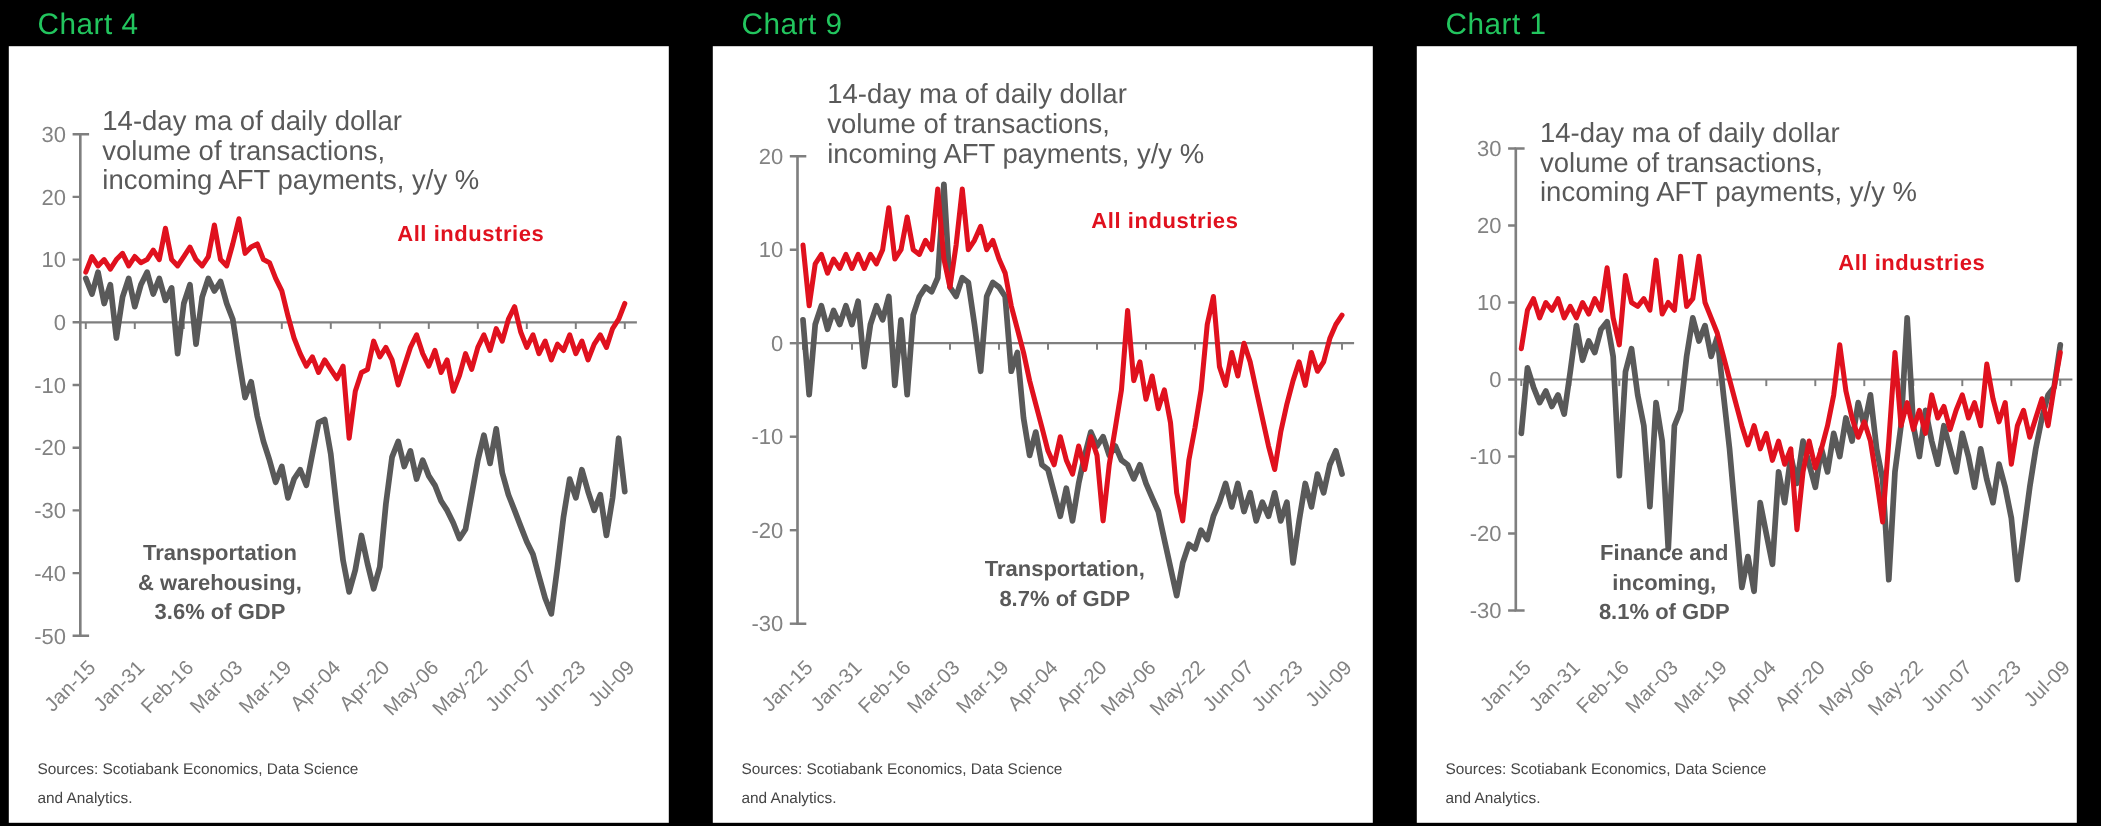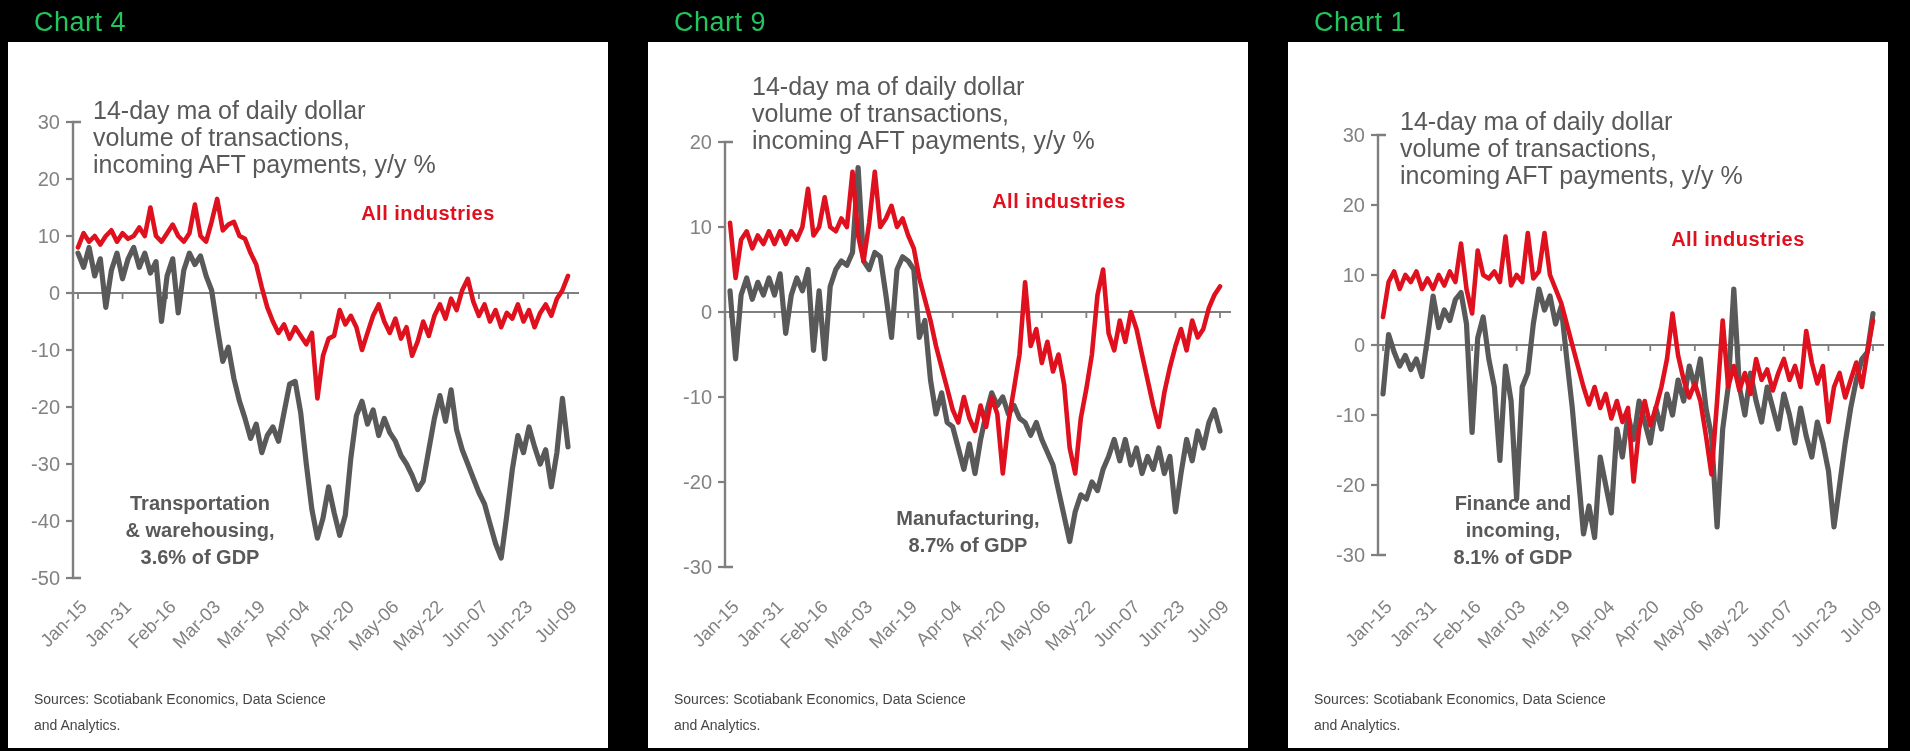--- a/index.html
+++ b/index.html
@@ -134,21 +134,21 @@
       <polyline points="82.0,248.8 87.6,316.8 93.1,253.0 98.7,236.0 104.3,257.3 109.8,240.3 115.4,253.0 121.0,236.0 126.5,253.0 132.1,231.8 137.7,291.3 143.3,253.0 148.8,236.0 154.4,248.8 160.0,227.5 165.5,308.3 171.1,248.8 176.7,316.8 182.2,244.5 187.8,227.5 193.4,219.0 198.9,223.3 204.5,210.5 210.1,125.5 215.6,219.0 221.2,227.5 226.8,210.5 232.3,214.8 237.9,253.0 243.5,295.5 249.0,227.5 254.6,214.8 260.2,219.0 265.8,227.5 271.3,295.5 276.9,278.5 282.5,338.0 288.0,372.0 293.6,350.8 299.2,380.5 304.7,384.8 310.3,406.0 315.9,427.3 321.4,401.8 327.0,431.5 332.6,397.5 338.1,372.0 343.7,350.8 349.3,363.5 354.8,355.0 360.4,372.0 366.0,363.5 371.5,376.3 377.1,380.5 382.7,393.3 388.3,380.5 393.8,397.5 399.4,410.3 405.0,423.0 410.5,448.5 416.1,474.0 421.7,499.5 427.2,469.8 432.8,452.8 438.4,457.0 443.9,440.0 449.5,448.5 455.1,427.3 460.6,414.5 466.2,397.5 471.8,418.8 477.3,397.5 482.9,423.0 488.5,406.0 494.0,431.5 499.6,414.5 505.2,427.3 510.8,406.0 516.3,431.5 521.9,414.5 527.5,469.8 533.0,431.5 538.6,397.5 544.2,418.8 549.7,389.0 555.3,406.0 560.9,380.5 566.4,367.8 572.0,389.0" fill="none" stroke="#595959" stroke-width="5.2" stroke-linejoin="round" stroke-linecap="round" data-name="series-line-industry"></polyline>
       <polyline points="82.0,180.8 87.6,236.0 93.1,197.8 98.7,189.3 104.3,206.3 109.8,193.5 115.4,202.0 121.0,189.3 126.5,202.0 132.1,189.3 137.7,202.0 143.3,189.3 148.8,197.8 154.4,185.0 160.0,146.8 165.5,193.5 171.1,185.0 176.7,155.3 182.2,185.0 187.8,189.3 193.4,176.5 198.9,185.0 204.5,129.8 210.1,193.5 215.6,219.0 221.2,180.8 226.8,129.8 232.3,185.0 237.9,176.5 243.5,163.8 249.0,185.0 254.6,176.5 260.2,193.5 265.8,206.3 271.3,236.0 276.9,257.3 282.5,278.5 288.0,304.0 293.6,325.3 299.2,346.5 304.7,367.8 310.3,380.5 315.9,355.0 321.4,376.3 327.0,389.0 332.6,363.5 338.1,384.8 343.7,355.0 349.3,372.0 354.8,431.5 360.4,380.5 366.0,346.5 371.5,312.5 377.1,240.3 382.7,304.0 388.3,287.0 393.8,321.0 399.4,299.8 405.0,329.5 410.5,312.5 416.1,342.3 421.7,406.0 427.2,431.5 432.8,376.3 438.4,346.5 443.9,312.5 449.5,253.0 455.1,227.5 460.6,291.3 466.2,308.3 471.8,278.5 477.3,299.8 482.9,270.0 488.5,287.0 494.0,312.5 499.6,338.0 505.2,363.5 510.8,384.8 516.3,350.8 521.9,325.3 527.5,304.0 533.0,287.0 538.6,308.3 544.2,278.5 549.7,295.5 555.3,287.0 560.9,265.8 566.4,253.0 572.0,244.5" fill="none" stroke="#e0111e" stroke-width="4.6" stroke-linejoin="round" stroke-linecap="round" data-name="series-line-all-industries"></polyline>
     </svg>
   <div class="note" style="left:104px;top:31px" data-name="chart-subtitle">
     <span data-name="chart-title-line">14-day ma of daily dollar</span>
     <span data-name="chart-title-line">volume of transactions,</span>
     <span data-name="chart-title-line">incoming AFT payments, y/y %</span>
   </div>
   <div class="series-label" style="left:291px;top:148px" data-name="all-industries-label">All industries</div>
   <div class="annotation" style="left:180px;top:463px" data-name="industry-annotation">
-    <span data-name="annotation-line">Manufacturing,</span>
+    <span data-name="annotation-line">Transportation,</span>
     <span data-name="annotation-line">8.7% of GDP</span>
   </div>
   <div class="sources" data-name="sources-note">
     <span data-name="sources-line">Sources: Scotiabank Economics, Data Science</span>
     <span data-name="sources-line">and Analytics.</span>
   </div>
 </div>
 
 <div class="panel" id="panel2" style="left:1288px" data-name="chart-panel-6">
   <svg id="svg2" width="600" height="706" viewBox="0 0 600 706" data-name="chart6-plot">

